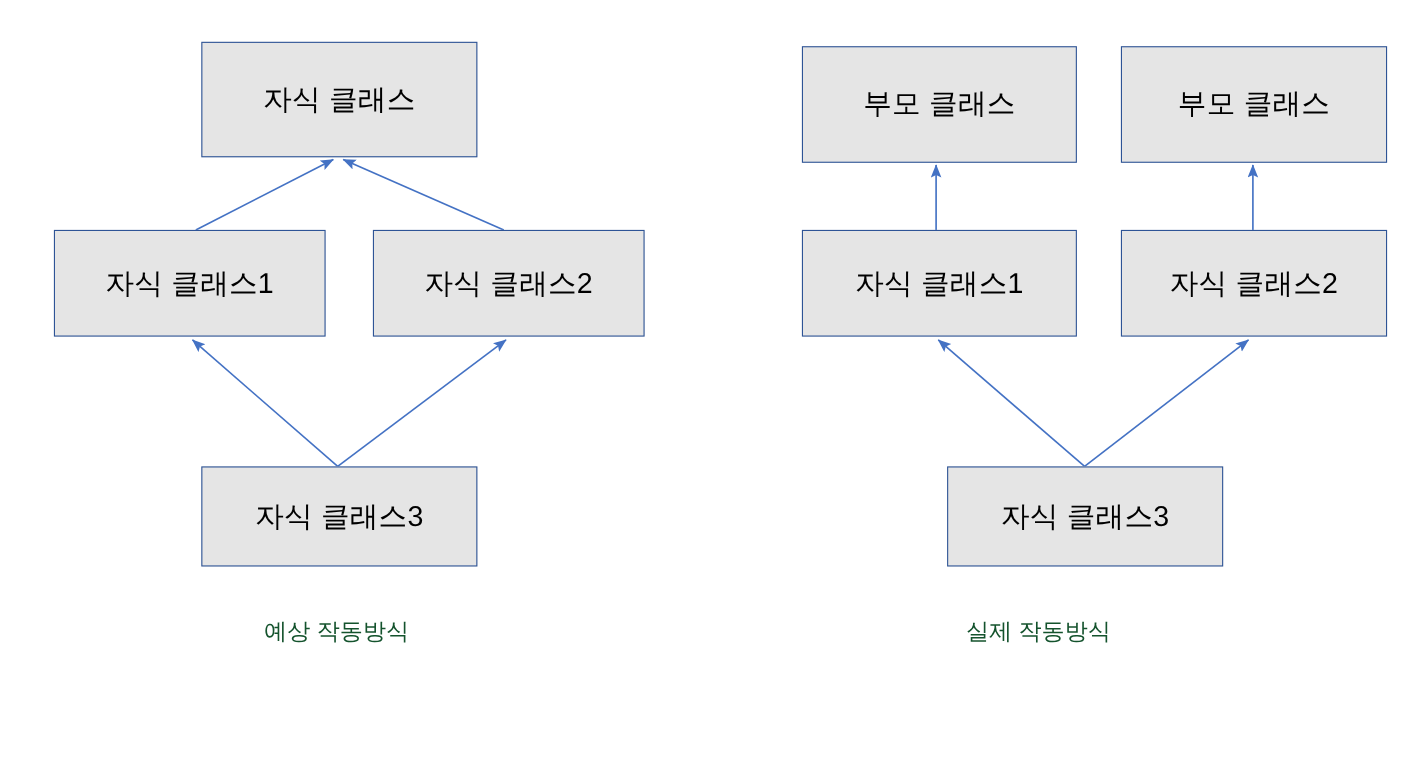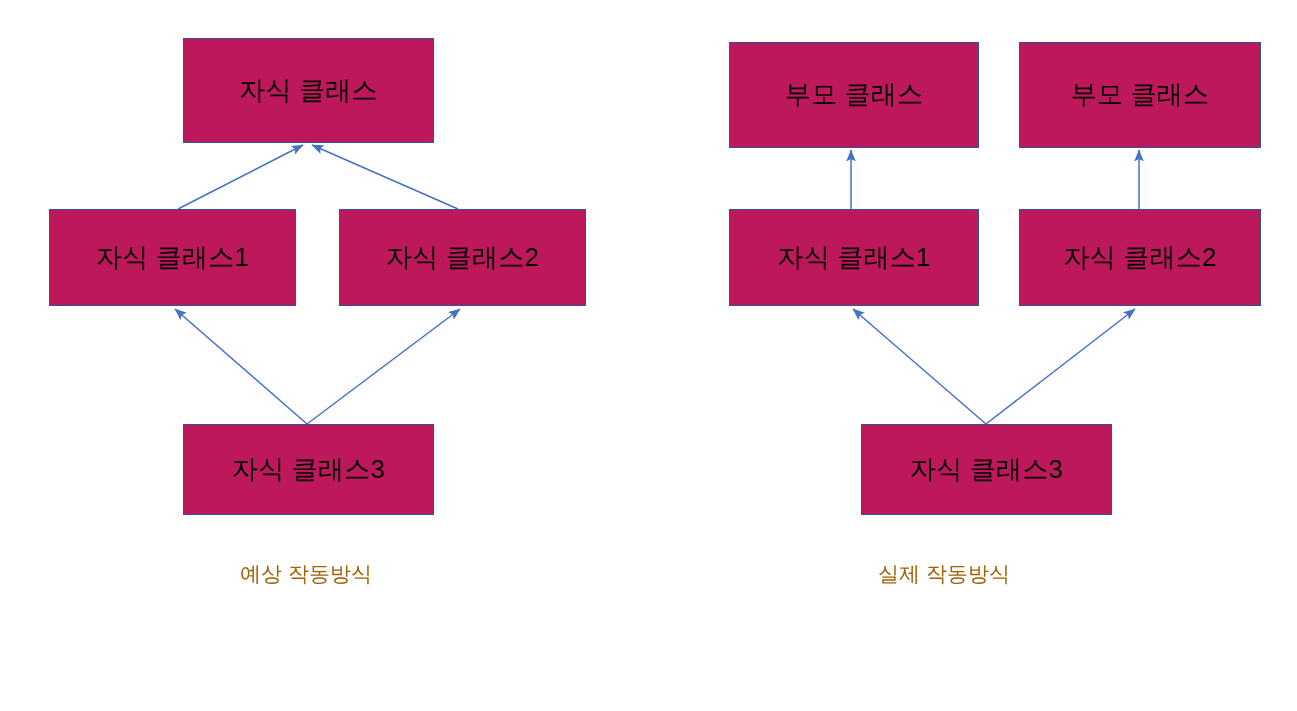--- a/index.html
+++ b/index.html
@@ -23,36 +23,36 @@
     left: 0;
     top: 0;
     width: 1297px;
     height: 711px;
     pointer-events: none;
   }
   .node {
     position: absolute;
     box-sizing: border-box;
     border: 1.6px solid #2e5496;
-    background: #be185d;
+    background: #e5e5e5;
     display: flex;
     align-items: center;
     justify-content: center;
   }
   .node .node-label {
     color: #000000;
     font-size: 26px;
     line-height: 1.2;
     letter-spacing: 0.2px;
     white-space: nowrap;
     text-align: center;
   }
   .caption {
     position: absolute;
-    color: #a16207;
+    color: #14532d;
     font-size: 21px;
     white-space: nowrap;
     text-align: center;
   }
 </style>
 </head>
 <body>
 
 <div id="canvas">
   <svg class="arrow-layer" width="1297" height="711" viewBox="0 0 1297 711" aria-hidden="true">

